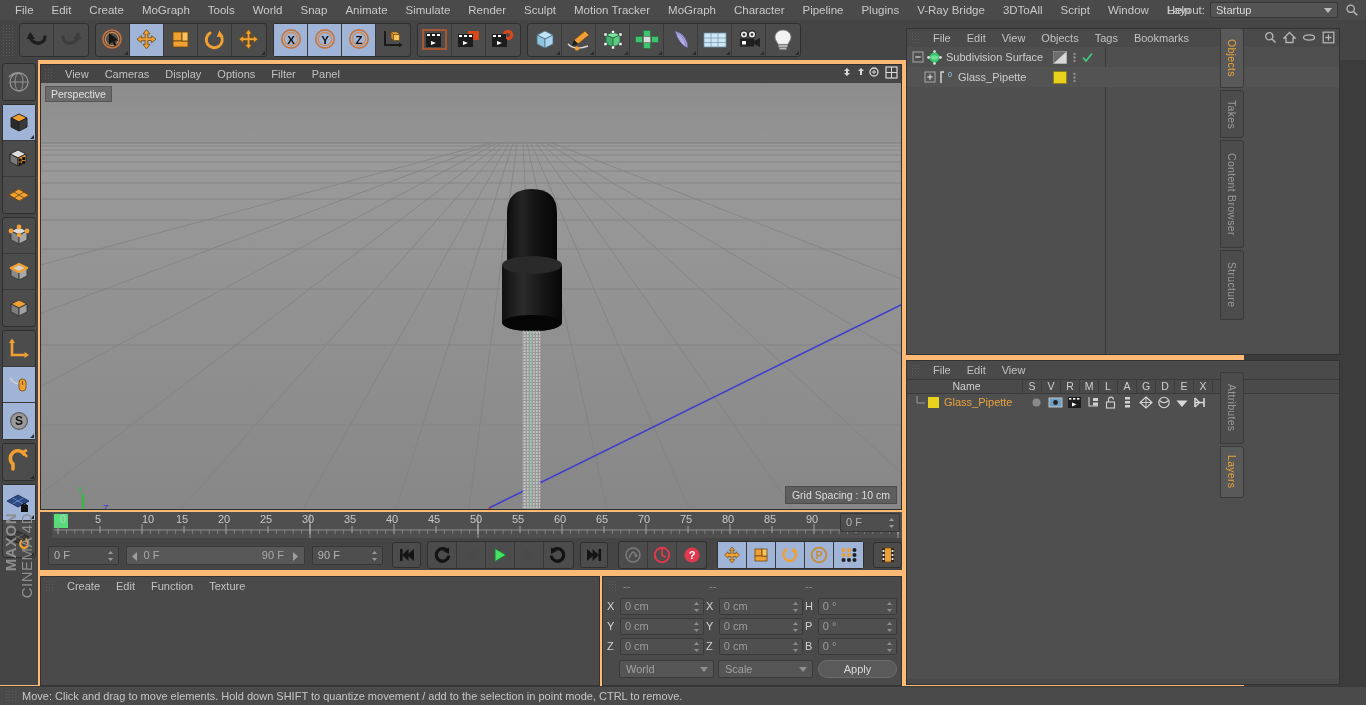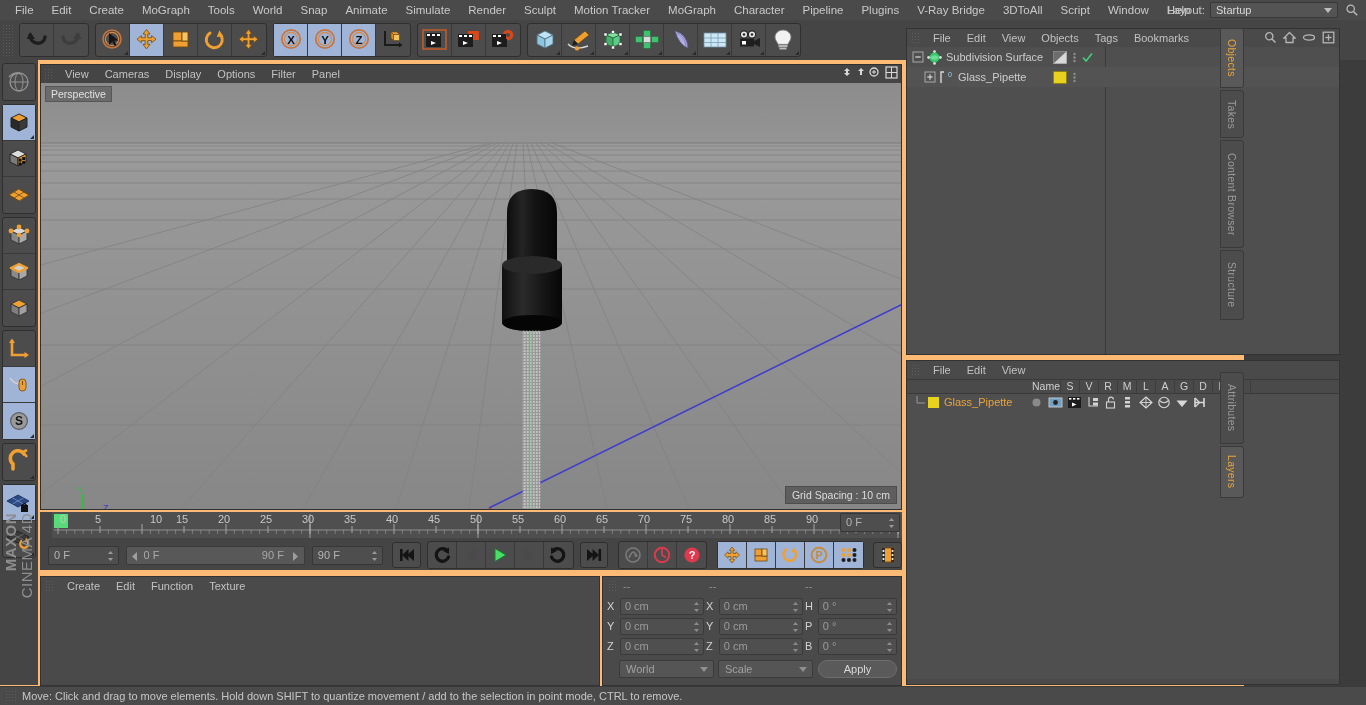--- a/index.html
+++ b/index.html
@@ -798,21 +798,21 @@
           <line x1="829.2" y1="18" x2="829.2" y2="22"></line>
             <line x1="837.6" y1="18" x2="837.6" y2="22"></line>
         </g>
         <line x1="258" y1="2" x2="258" y2="26" stroke="#d8d8d8" stroke-width=".8" opacity=".7"></line>
         <line x1="426" y1="2" x2="426" y2="26" stroke="#d8d8d8" stroke-width=".8" opacity=".7"></line>
         <line x1="846" y1="2" x2="846" y2="26" stroke="#d8d8d8" stroke-width=".8" opacity=".7"></line>
       </svg>
       <div style="position:absolute; left:0; top:1px; width:850px; height:14px;">
         <span style="position:absolute;left:8px;">0</span>
         <span style="position:absolute;left:43px;">5</span>
-        <span style="position:absolute;left:98px;text-align:center;">10</span>
+        <span style="position:absolute;left:90px;text-align:center;">10</span>
         <span style="position:absolute;left:124px;">15</span>
         <span style="position:absolute;left:166px;">20</span>
         <span style="position:absolute;left:208px;">25</span>
         <span style="position:absolute;left:250px;">30</span>
         <span style="position:absolute;left:292px;">35</span>
         <span style="position:absolute;left:334px;">40</span>
         <span style="position:absolute;left:376px;">45</span>
         <span style="position:absolute;left:418px;">50</span>
         <span style="position:absolute;left:460px;">55</span>
         <span style="position:absolute;left:502px;">60</span>
@@ -1211,21 +1211,21 @@
   <div class="laymgr">
     <div class="lmenu">
       <div style="width:10px;height:12px;margin:0 4px;
         background-image:radial-gradient(#6c6c6c 0.8px, transparent 0.9px); background-size:3px 3px; opacity:.55;"></div>
       <div class="mi">File</div>
       <div class="mi">Edit</div>
       <div class="mi">View</div>
     </div>
 
     <div class="lhdr">
-      <div class="hc" style="width:116px; text-align:right; padding-left:4px;margin-left:38px;">Name</div>
+      <div class="hc" style="width:116px; text-align:center; padding-left:4px;">Name</div>
       <div class="hc" style="width:19px;">S</div>
       <div class="hc" style="width:19px;">V</div>
       <div class="hc" style="width:19px;">R</div>
       <div class="hc" style="width:19px;">M</div>
       <div class="hc" style="width:19px;">L</div>
       <div class="hc" style="width:19px;">A</div>
       <div class="hc" style="width:19px;">G</div>
       <div class="hc" style="width:19px;">D</div>
       <div class="hc" style="width:19px;">E</div>
       <div class="hc" style="width:19px;">X</div>

